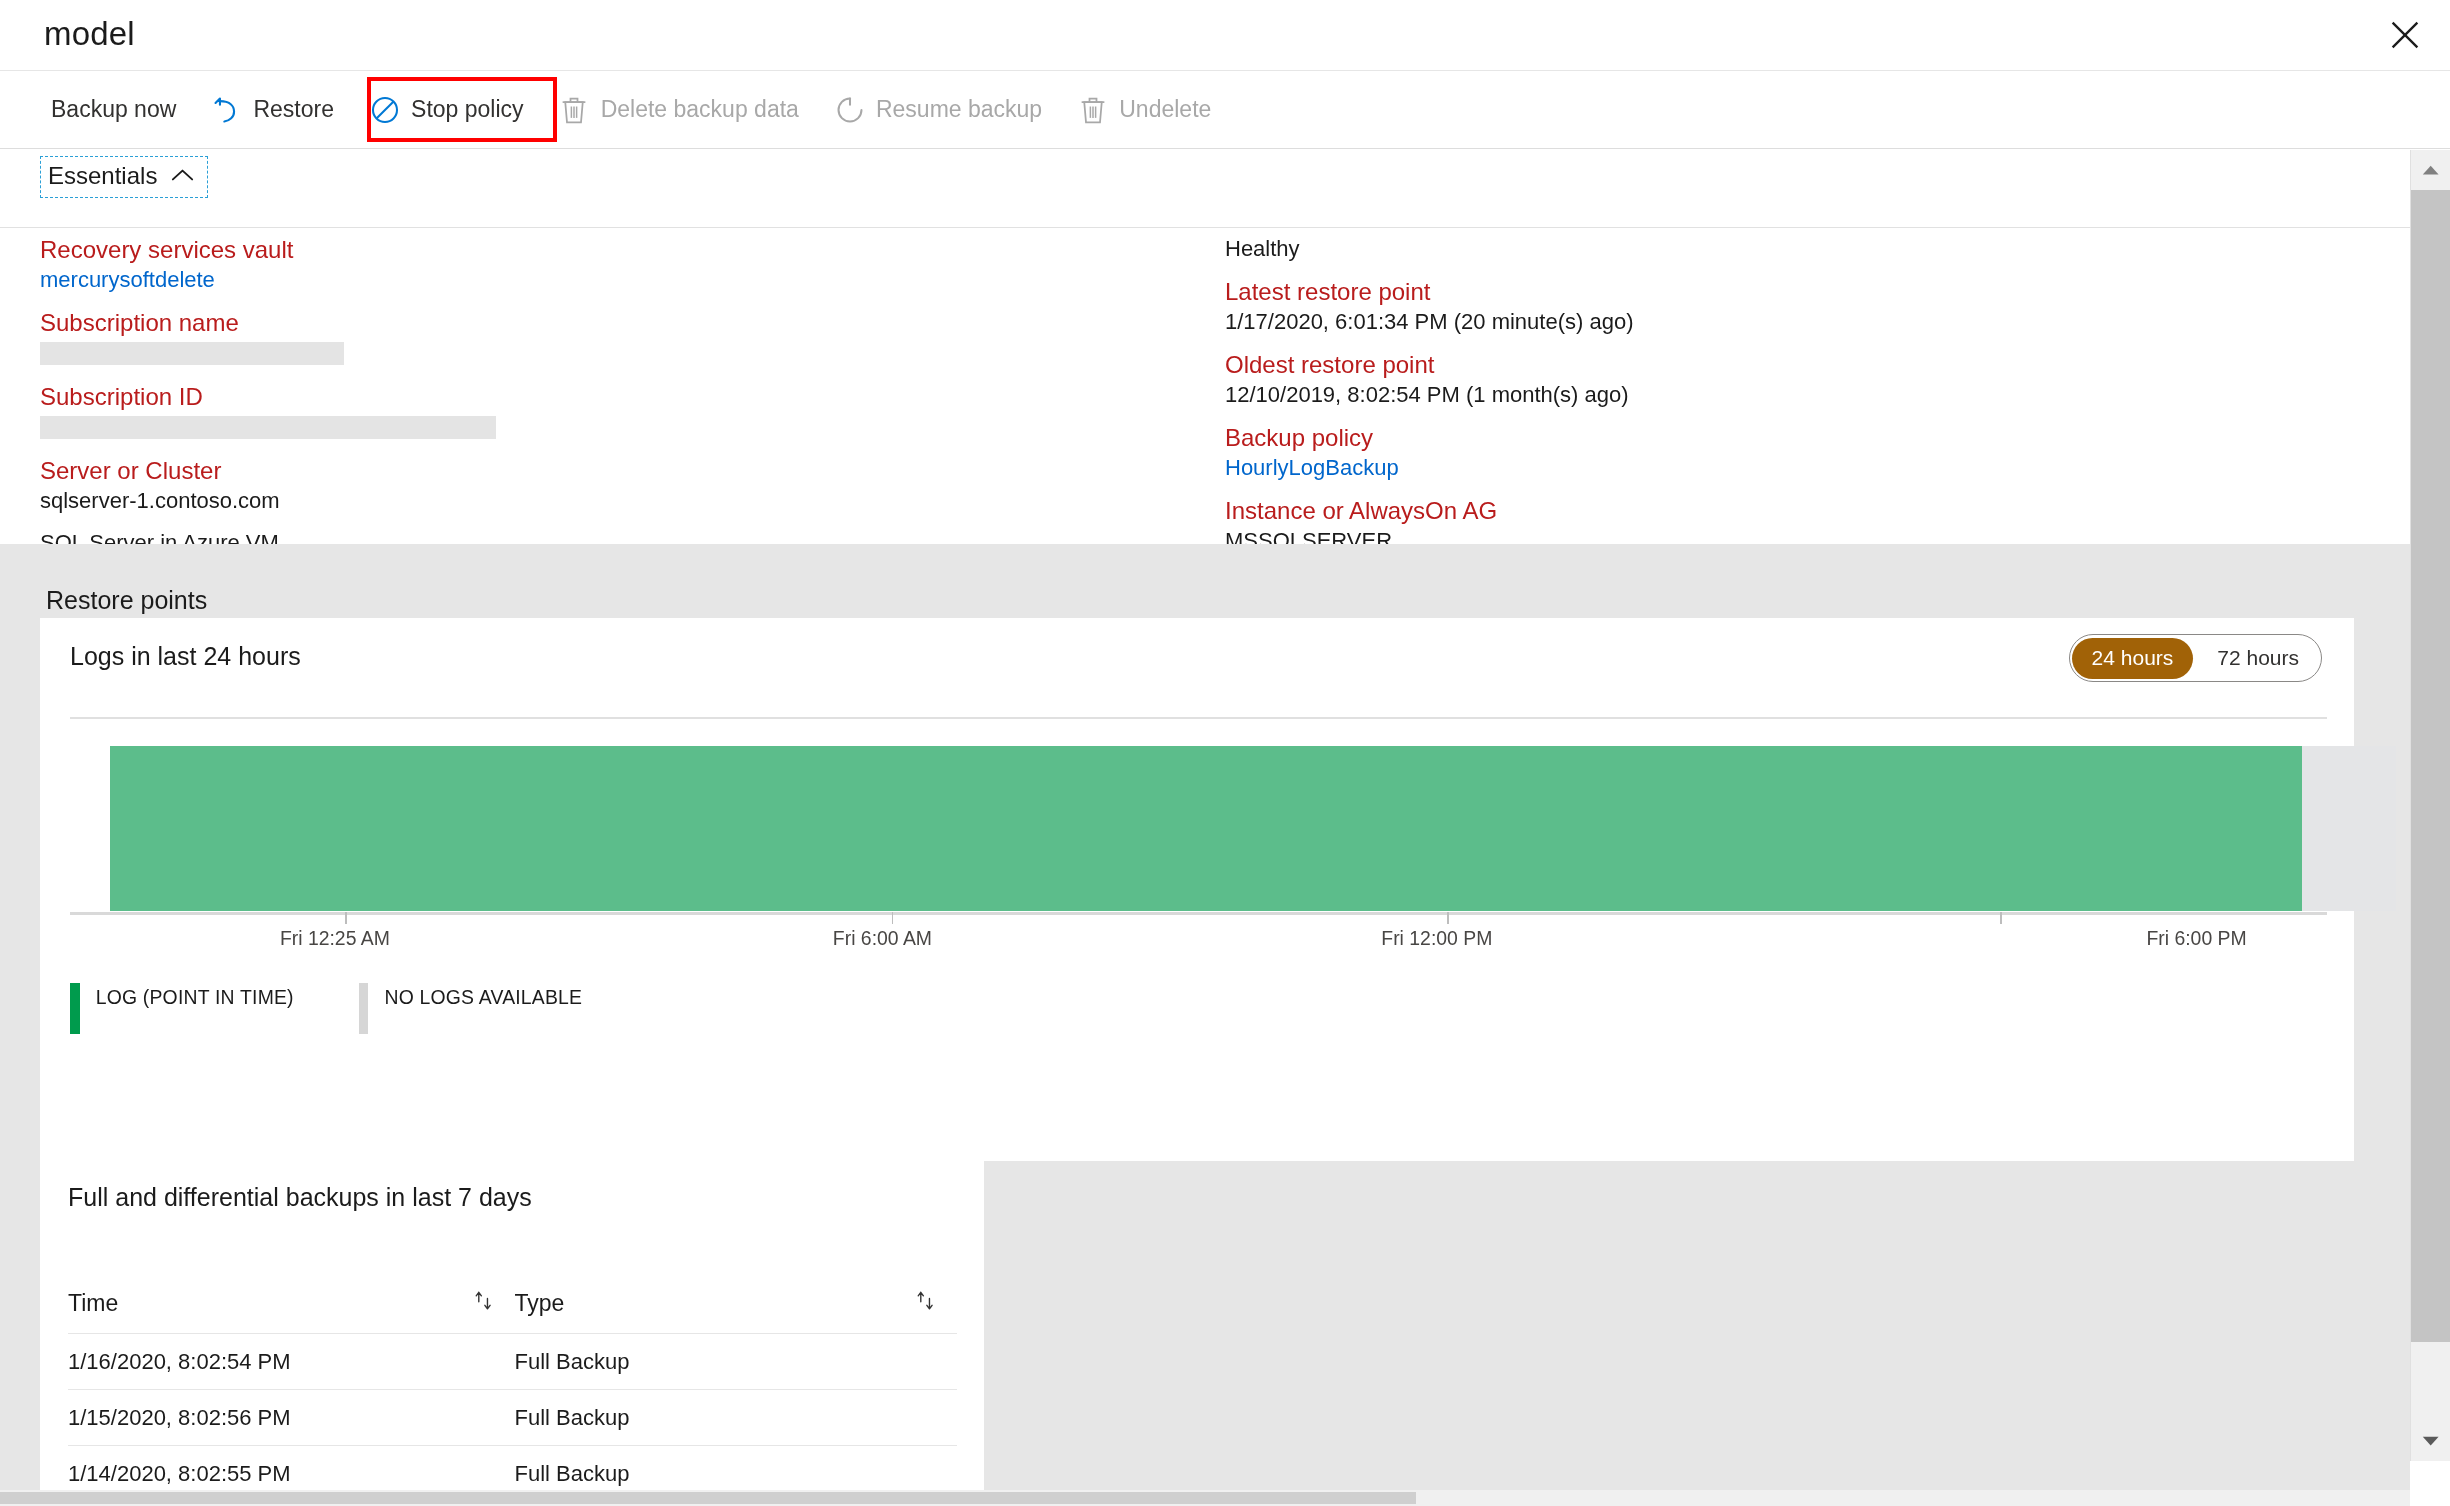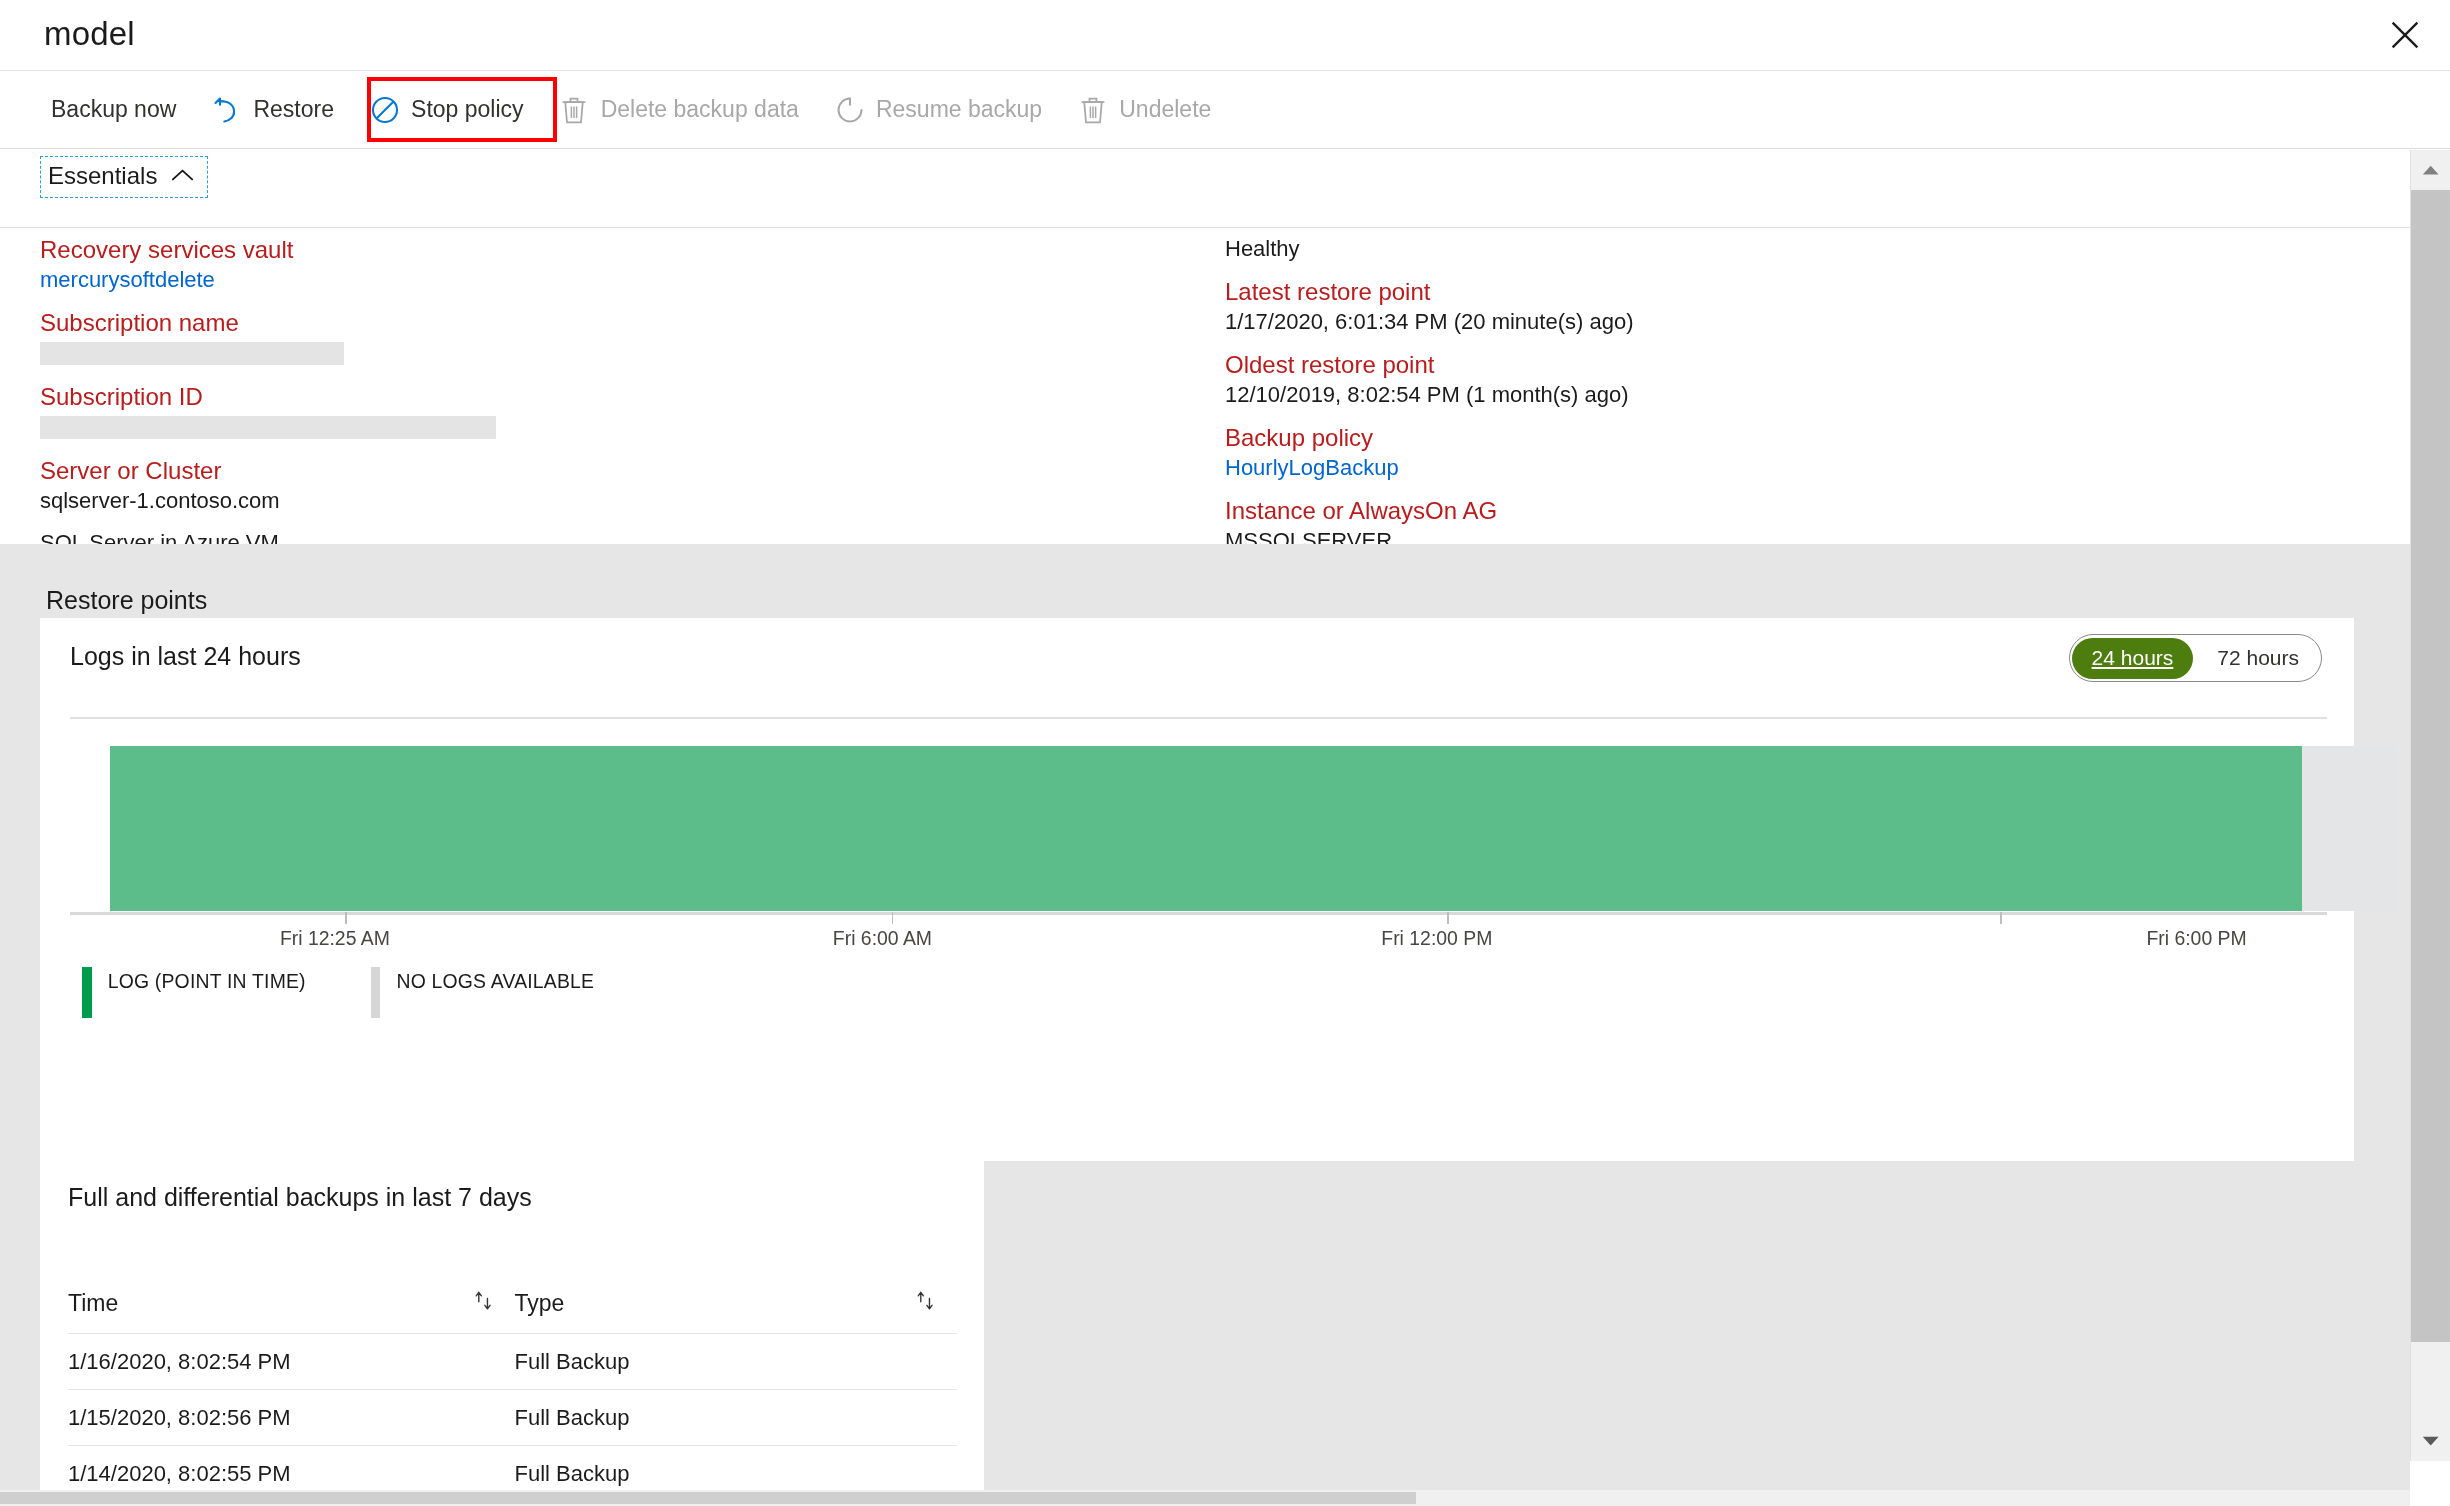--- a/index.html
+++ b/index.html
@@ -88,34 +88,34 @@
   .logs-title { position:absolute; left:30px; top:24px; font-size:25px; color:#1b1b1b; }
   .range-toggle {
     position:absolute; right:32px; top:16px; height:48px;
     border:1.8px solid #8a8886; border-radius:25px; display:flex; align-items:center;
     overflow:hidden; background:#ffffff;
   }
   .range-opt {
     height:41px; display:flex; align-items:center; padding:0 19.4px;
     font-size:21px; color:#323130; cursor:pointer; border-radius:21px; margin:0 2.6px;
   }
-  .range-opt.active { background:#4d7c0f; color:#ffffff;text-decoration:underline; }
+  .range-opt.active { background:#a16207; color:#ffffff; }
 
   .logs-rule { position:absolute; left:30px; top:99px; width:2257px; height:1.8px; background:#e0e0e0; }
 
   .chart { position:absolute; left:30px; top:128px; width:2257px; height:211px; }
   .chart .plot { position:absolute; left:40px; top:0; width:2286px; height:165px; }
   .bar-seg { position:absolute; top:0; height:165px; }
   .bar-log { background:#5cbd8b; }
   .bar-nolog { background:#e4e5e7; }
   .axis-line { position:absolute; left:0; top:166px; width:2257px; height:2.6px; background:#d9d9d9; }
   .tick { position:absolute; top:166px; width:1.8px; height:12.3px; background:#bdbdbd; }
   .tick-label { position:absolute; top:181px; font-size:19.4px; color:#484644; white-space:nowrap; }
 
-  .legend { position:absolute; left:30px; top:349px; display:flex; align-items:flex-start;margin-left:12px; }
+  .legend { position:absolute; left:30px; top:365px; display:flex; align-items:flex-start; }
   .legend-item { display:flex; align-items:flex-start; margin-right:65px; }
   .legend-sw { width:9.7px; height:51px; margin-right:16px; flex:0 0 auto; }
   .legend-sw.green { background:#009b4d; }
   .legend-sw.gray { background:#d6d6d6; }
   .legend-text { font-size:19.4px; color:#1b1b1b; line-height:1.05; padding-top:3.5px; letter-spacing:0.2px; }
 
   
   .backups-card {
     position:absolute; left:40px; top:1157px; width:944px; height:349px;
     background:#ffffff;

